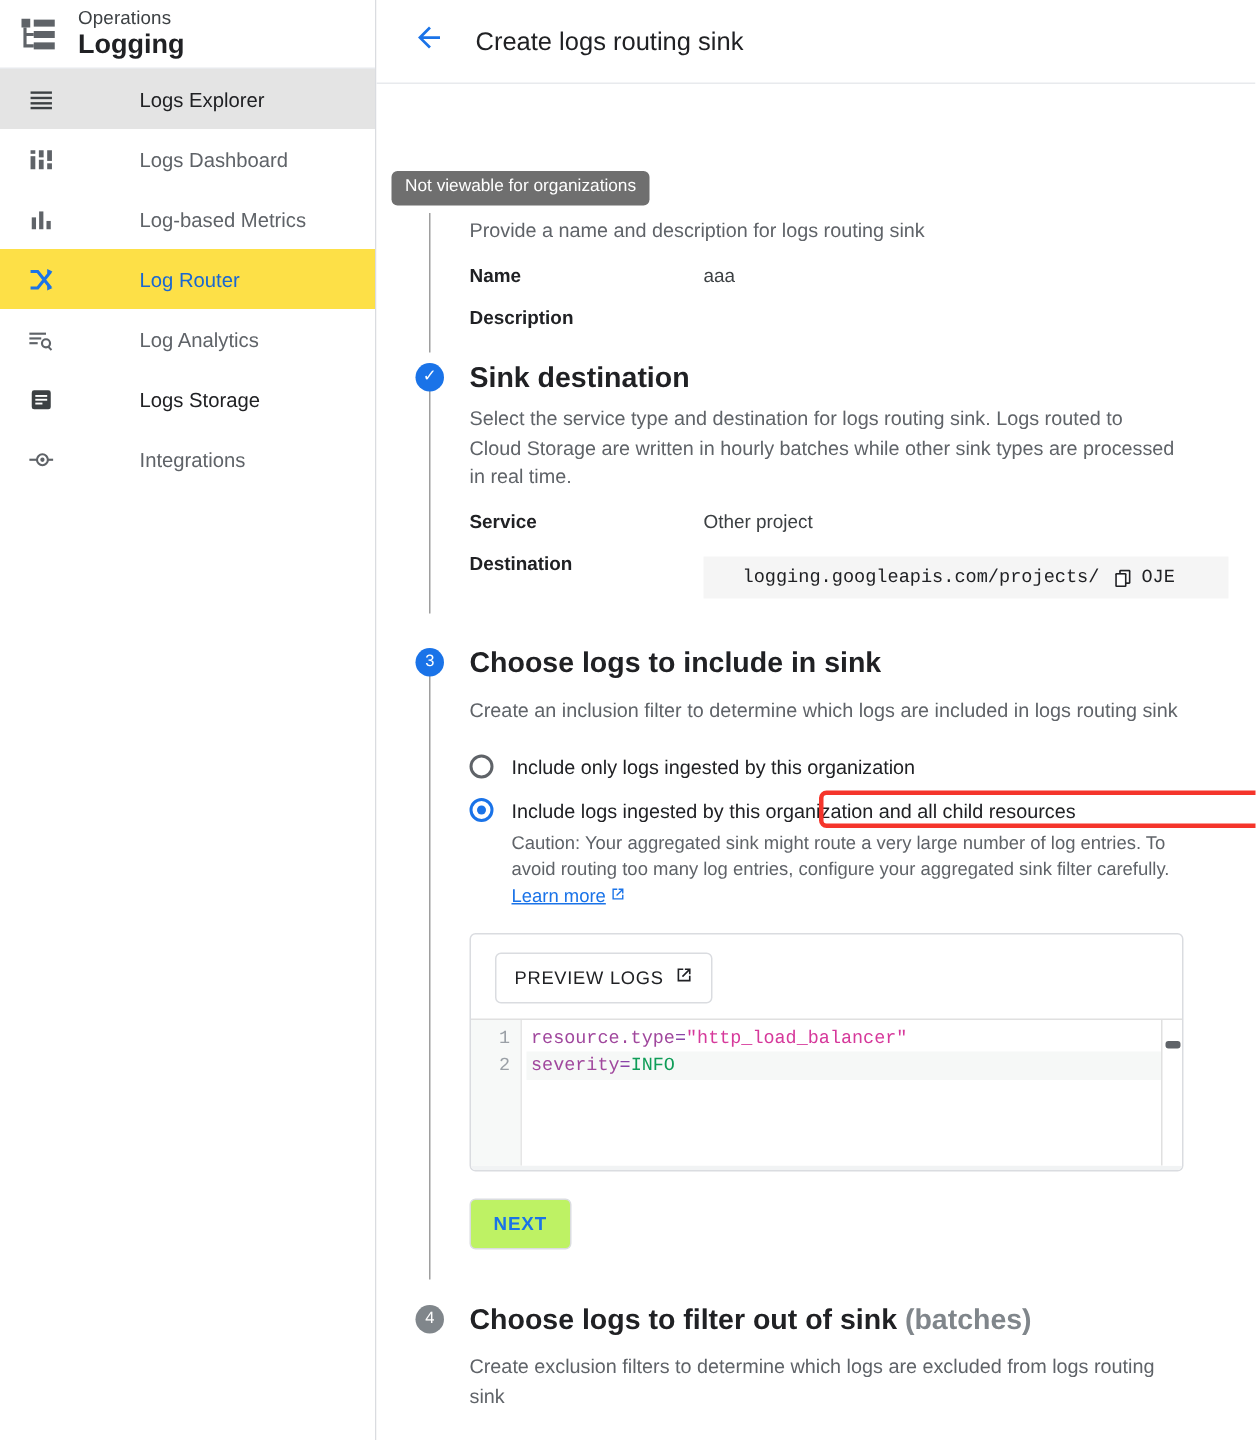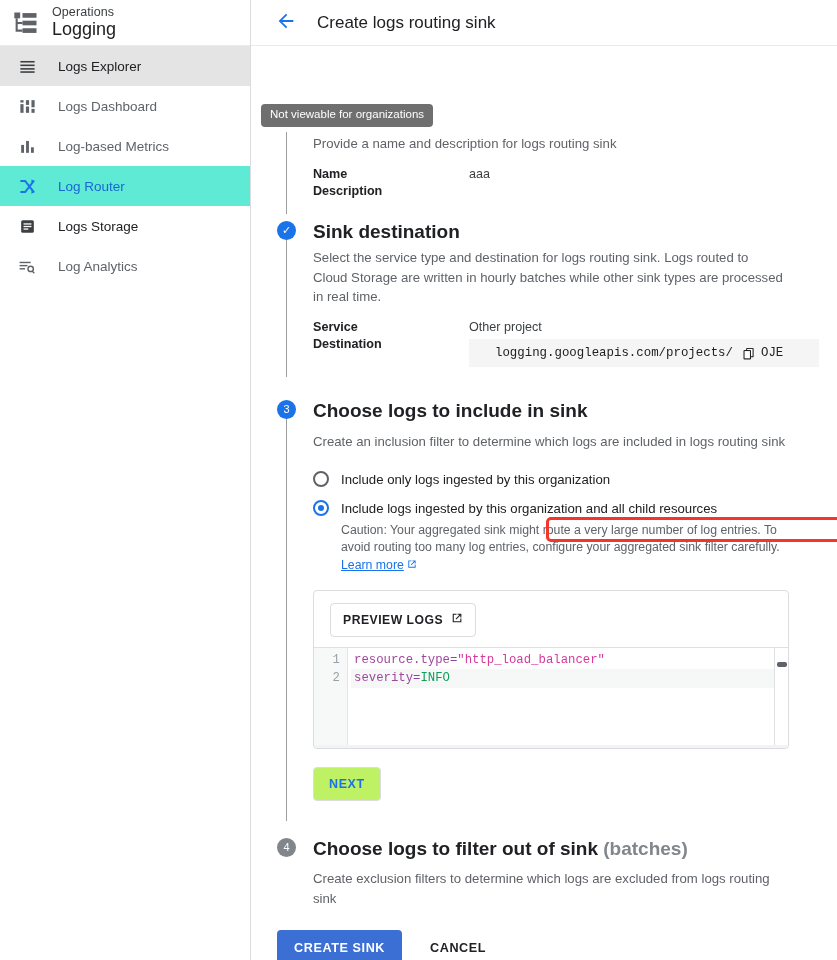--- a/index.html
+++ b/index.html
@@ -23,48 +23,49 @@
   }
   .sidebar-header {
     height: 46px;
     display: flex; align-items: center;
     padding-left: 12px;
     border-bottom: 1px solid #e8eaed;
   }
   .brand-icon { width: 28px; height: 28px; margin-right: 12px; flex: 0 0 28px; }
   .brand-text { line-height: 1.05; }
   .brand-sup { font-size: 12.5px; color: #3c4043; letter-spacing: .1px; }
-  .brand-title { font-size: 18px; color: #202124; font-weight: 400; margin-top: 1px; }
+  .brand-title { font-size: 18px; color: #202124; font-weight: 700; margin-top: 1px; }
 
   .nav-item {
     height: 40px;
     display: flex; align-items: center;
     padding-left: 16px;
     font-size: 13.5px;
     color: #5f6368;
     cursor: pointer;
     user-select: none;
+    gap: 35px;
   }
   .nav-item .nav-ico {
     width: 22px; height: 22px;
     margin-right: 20px; flex: 0 0 22px;
     display: flex; align-items: center; justify-content: center;
   }
   .nav-item.selected { background: #e4e4e4; color: #202124; }
-  .nav-item.active { background: #5eead4; color: #1967d2; }
+  .nav-item.active { background: #fde047; color: #1967d2; }
   .nav-item.active .nav-ico svg { fill: #1a73e8; }
   .nav-item.dark { color: #202124; }
   .nav-item.dark .nav-ico svg { fill: #3c4043; }
   .nav-item.selected .nav-ico svg { fill: #3c4043; }
   .nav-ico svg { fill: #5f6368; }
 
   
   .main { flex: 1 1 auto; height: 960px; position: relative; background: #fff; }
   .topbar {
-    height: 46px;
+    height: 56px;
     display: flex; align-items: center;
     border-bottom: 1px solid #e8eaed;
     padding-left: 18px;
   }
   .back-btn {
     width: 34px; height: 34px; border-radius: 50%;
     display: flex; align-items: center; justify-content: center;
     cursor: pointer; flex: 0 0 34px;
   }
   .back-btn svg { fill: #1a73e8; }
@@ -102,21 +103,21 @@
   .badge-active { background: #1a73e8; }
   .badge-future { background: #80868b; }
 
   .step-head {
     font-size: 19px; font-weight: bold; color: #202124;
     margin: 0 0 4px 0; line-height: 1.25;
   }
   .step-head .opt { font-weight: bold; color: #80868b; }
   .step-desc { font-size: 13.2px; color: #5f6368; line-height: 1.47; margin: 4px 0 0 0; }
 
-  .kv { display: flex; font-size: 12.6px; margin-top: 3px; }
+  .kv { display: flex; font-size: 12.6px; margin-top: 14px; }
   .kv .k { width: 156px; font-weight: bold; color: #202124; flex: 0 0 156px; }
   .kv .v { color: #3c4043; }
 
   
   .sec1 { padding-bottom: 10px; }
 
   
   .dest-field {
     margin-top: 2px;
     background: #f5f5f5;
@@ -180,21 +181,21 @@
   }
   .filter-head {
     display: flex; align-items: flex-start; justify-content: space-between;
     padding: 12px 13px 10px 16px;
   }
   .filter-title { font-size: 13.3px; font-weight: bold; color: #202124; }
   .filter-sub { font-size: 12px; color: #5f6368; margin-top: 6px; }
   .preview-btn {
     border: 1px solid #dadce0; border-radius: 4px;
     background: #fff; color: #202124;
-    font-size: 12.2px; font-weight: bold; letter-spacing: .5px;
+    font-size: 12.2px; font-weight: normal; letter-spacing: .5px;
     padding: 8px 12px;
     display: inline-flex; align-items: center; gap: 7px;
     cursor: pointer; white-space: nowrap;
   }
 
   .editor {
     display: flex;
     border-top: 1px solid #e0e0e0;
     height: 98px;
     position: relative;
@@ -323,45 +324,56 @@
       <span class="nav-ico">
         <svg viewBox="0 0 24 24" width="19" height="19">
           <path d="M3 5 L9 5 L20 19 M3 19 L9 19 L20 5" stroke="#1a73e8" stroke-width="2.6" fill="none"></path>
           <path d="M17 3 L21.5 5 L17 7 Z"></path>
             <path d="M17 17 L21.5 19 L17 21 Z"></path>
         </svg>
       </span>
       <span>Log Router</span>
     </div>
 
-    <div class="nav-item dark">
-      <span class="nav-ico">
-        <svg viewBox="0 0 24 24" width="19" height="19">
-          <rect x="4" y="4" width="16" height="16" rx="2" fill="#3c4043"></rect>
-          <rect x="7" y="8" width="10" height="1.6" fill="#fff"></rect>
-          <rect x="7" y="11.2" width="10" height="1.6" fill="#fff"></rect>
-          <rect x="7" y="14.4" width="6" height="1.6" fill="#fff"></rect>
-        </svg>
-      </span>
-      <span>Logs Storage</span>
-    </div>
-
     <div class="nav-item">
       <span class="nav-ico">
         <svg viewBox="0 0 24 24" width="19" height="19">
           <rect x="2" y="6" width="14" height="1.8"></rect>
             <rect x="2" y="10" width="10" height="1.8"></rect>
             <rect x="2" y="14" width="7" height="1.8"></rect>
           <circle cx="16" cy="15" r="3.4" fill="none" stroke="#5f6368" stroke-width="1.8"></circle>
           <rect x="18.4" y="17.2" width="4" height="1.7" transform="rotate(45 18.4 17.2)"></rect>
         </svg>
       </span>
       <span>Log Analytics</span>
     </div>
 
+    <div class="nav-item dark">
+      <span class="nav-ico">
+        <svg viewBox="0 0 24 24" width="19" height="19">
+          <rect x="4" y="4" width="16" height="16" rx="2" fill="#3c4043"></rect>
+          <rect x="7" y="8" width="10" height="1.6" fill="#fff"></rect>
+          <rect x="7" y="11.2" width="10" height="1.6" fill="#fff"></rect>
+          <rect x="7" y="14.4" width="6" height="1.6" fill="#fff"></rect>
+        </svg>
+      </span>
+      <span>Logs Storage</span>
+    </div>
+
+    <div class="nav-item">
+      <span class="nav-ico">
+        <svg viewBox="0 0 24 24" width="19" height="19">
+          <circle cx="13" cy="12" r="4.6" fill="none" stroke="#5f6368" stroke-width="1.8"></circle>
+          <circle cx="13" cy="12" r="1.8"></circle>
+          <rect x="2" y="11.1" width="7" height="1.8"></rect>
+          <rect x="17.6" y="11.1" width="4.4" height="1.8"></rect>
+        </svg>
+      </span>
+      <span>Integrations</span>
+    </div>
   </div>
 
   <div class="main">
 
     <div class="topbar">
       <div class="back-btn">
         <span>
           <svg viewBox="0 0 24 24" width="22" height="22">
               <path d="M20 11H7.8l5.6-5.6L12 4l-8 8 8 8 1.4-1.4L7.8 13H20z"></path>
             </svg>

